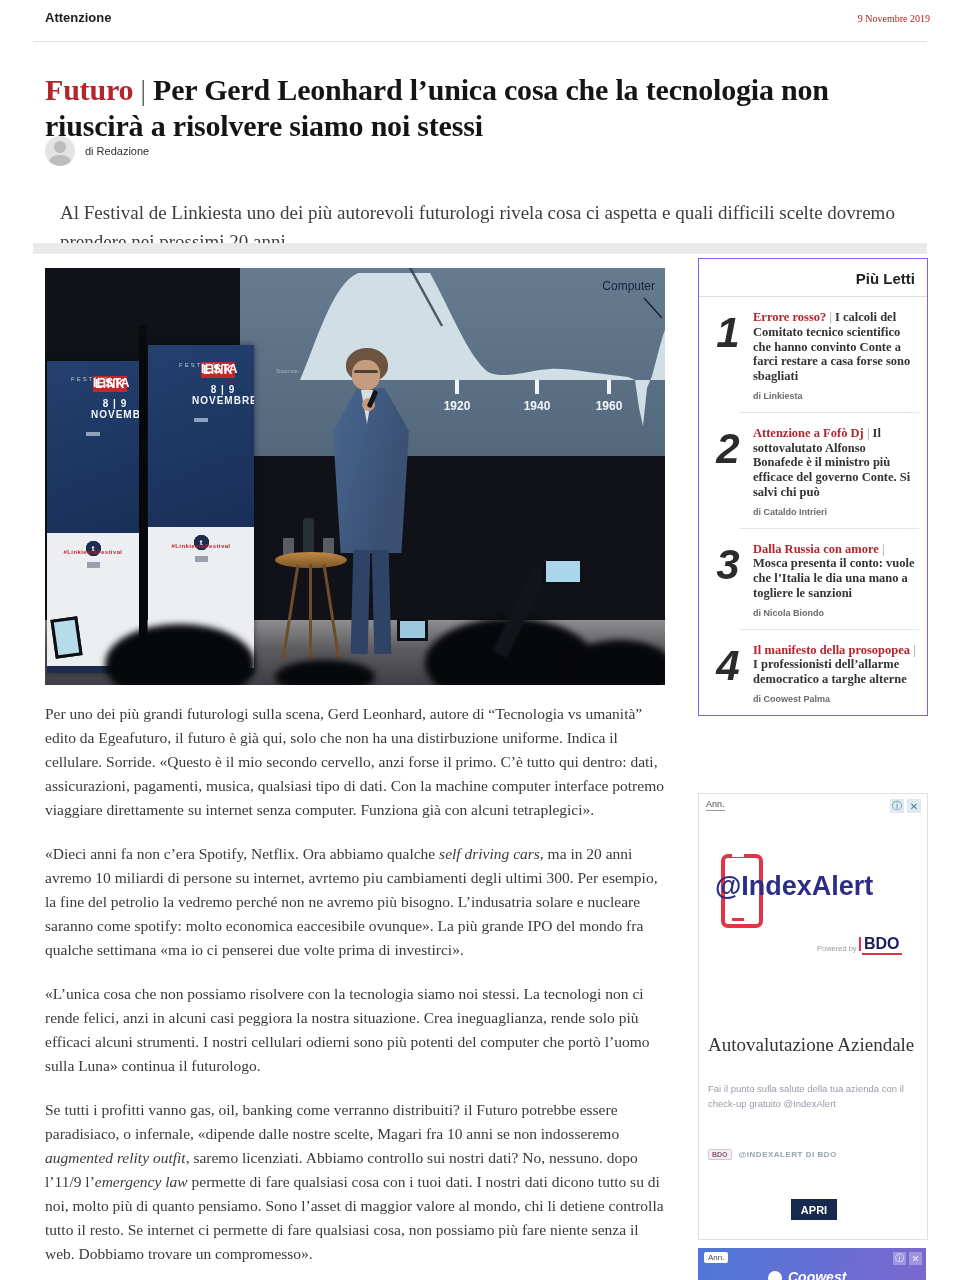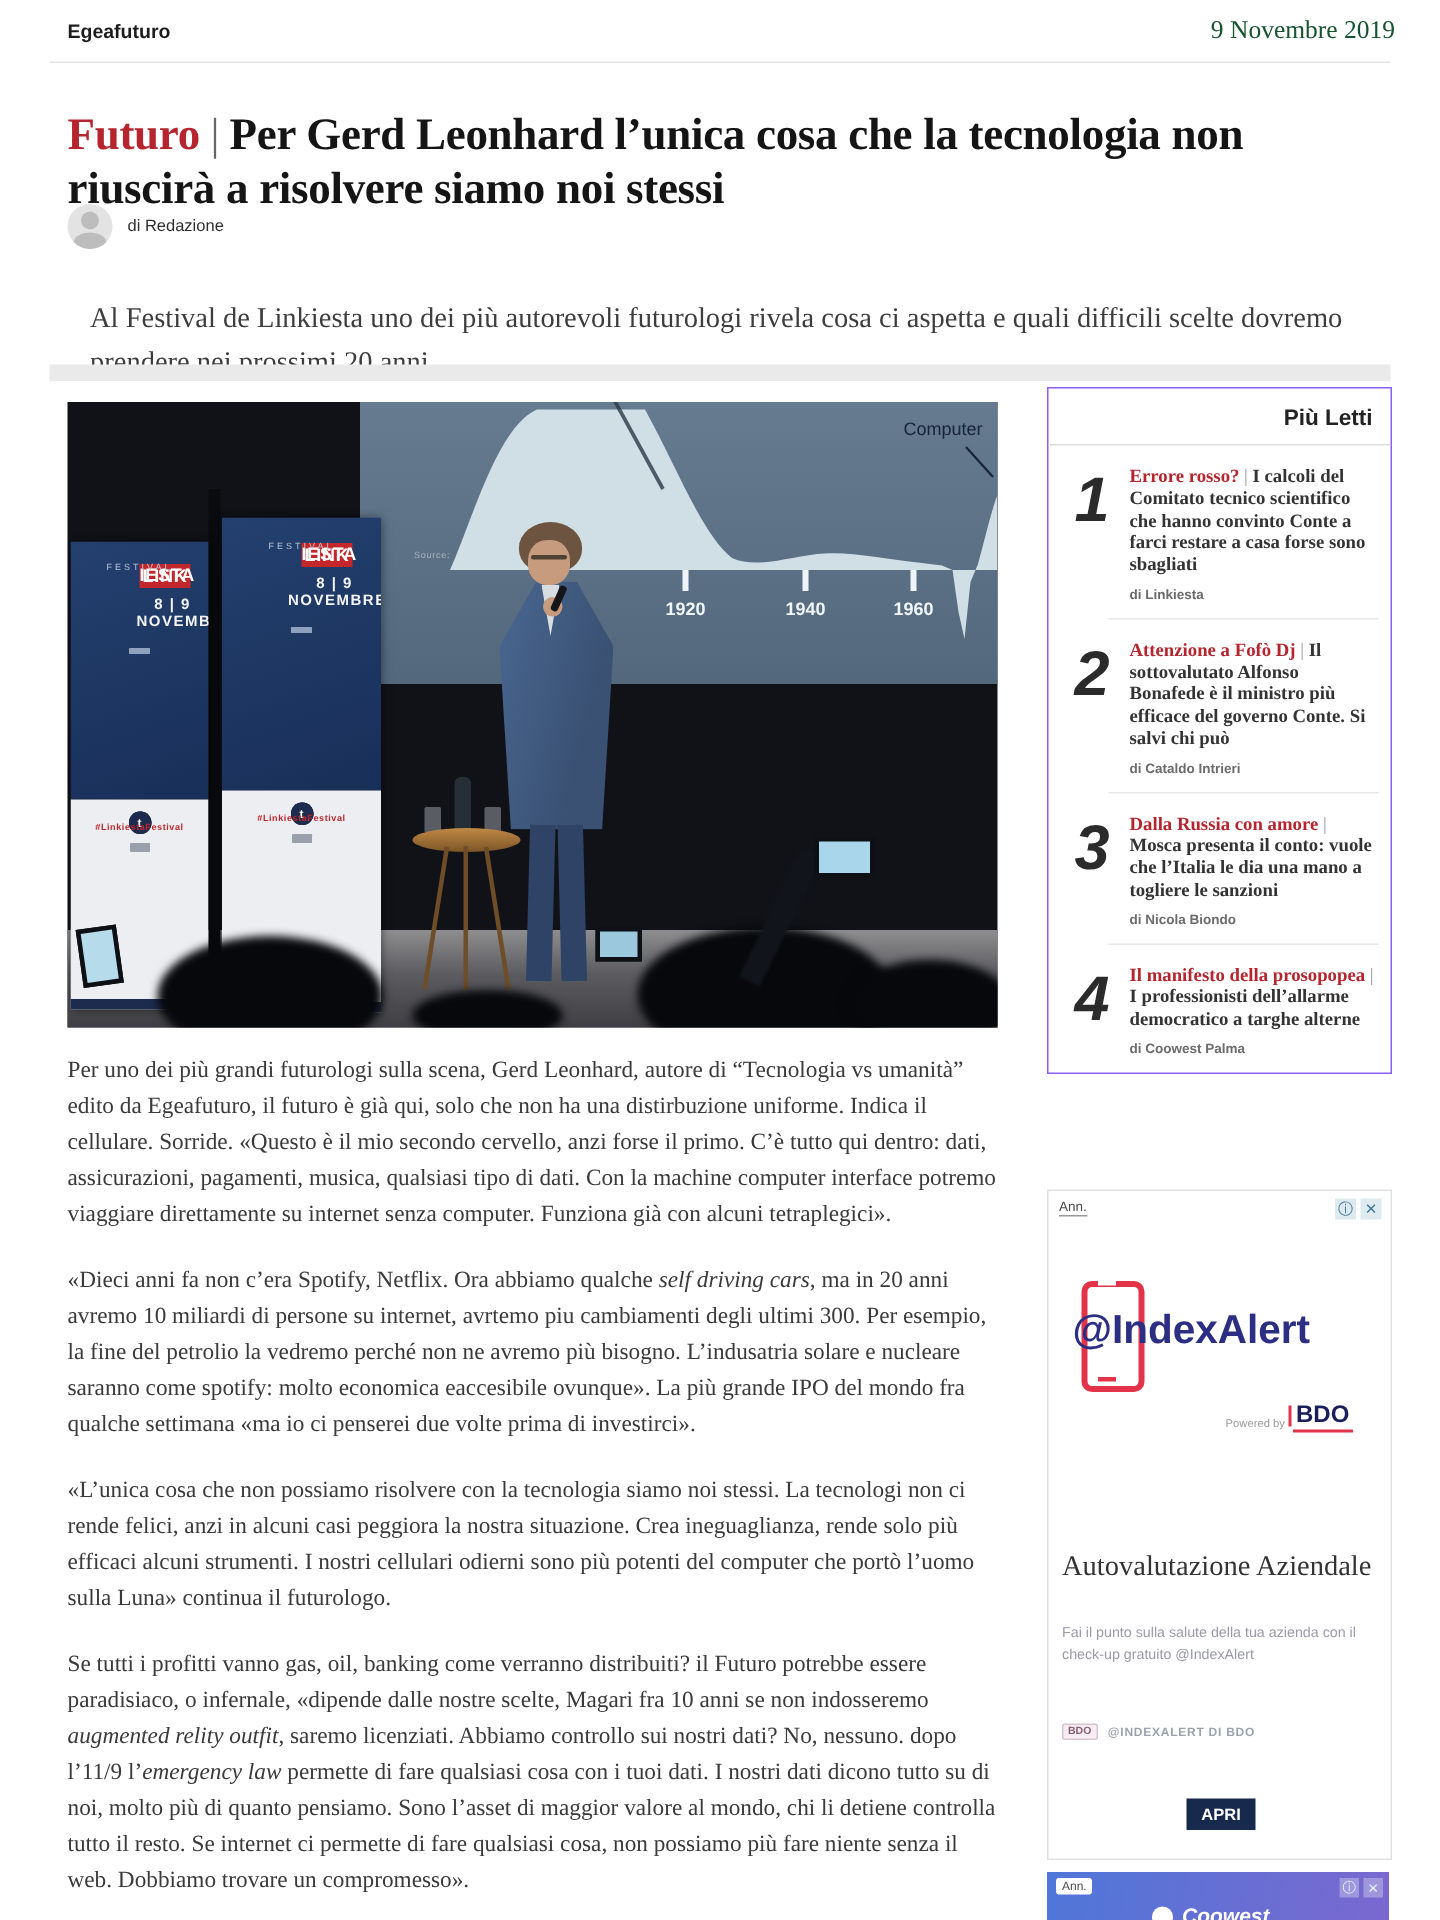--- a/index.html
+++ b/index.html
@@ -2,21 +2,21 @@
 <html><head>
 <meta charset="utf-8">
 <style>
   html,body{margin:0;padding:0;background:#fff;}
   .page{position:relative;width:960px;height:1280px;background:#fff;overflow:hidden;
         font-family:"Liberation Serif",serif;color:#333;}
   
   .topbar{position:absolute;left:45px;top:10px;width:885px;display:flex;
           justify-content:space-between;align-items:baseline;}
   .section-label{font-family:"Liberation Sans",sans-serif;font-weight:bold;font-size:13px;color:#1c1c1c;}
-  .date-label{font-size:17px;color:#14532d;}
+  .date-label{font-size:10px;color:#b91c1c;}
   .topline{position:absolute;left:33px;top:41px;width:894px;border-top:1px solid #e3e3e3;}
   
   .headline{position:absolute;left:45px;top:52px;width:880px;font-weight:bold;
             font-size:30px;line-height:1.2;color:#151515;letter-spacing:-.2px;}
   .kicker{color:#b6252e;}
   .hsep{color:#666;font-weight:normal;padding:0 7px;}
   
   .byline{position:absolute;left:45px;top:136px;display:flex;align-items:center;gap:10px;}
   .avatar{width:30px;height:30px;border-radius:50%;background:#e3e3e3;position:relative;overflow:hidden;}
   .avatar::before{content:"";position:absolute;left:9px;top:5px;width:12px;height:12px;border-radius:50%;background:#bdbdbd;}
@@ -139,21 +139,21 @@
   .ad2-mascot{left:70px;top:23px;width:14px;height:14px;border-radius:50%;background:#fff;}
   .ad2-brand{left:90px;top:21px;font-family:"Liberation Sans",sans-serif;font-weight:bold;font-style:italic;
              font-size:14px;color:#fff;}
 </style>
 </head>
 <body>
 
 <div class="page">
 
   <div class="topbar">
-    <span class="section-label">Egeafuturo</span>
+    <span class="section-label">Attenzione</span>
     <span class="date-label">9 Novembre 2019</span>
   </div>
   <div class="topline"></div>
 
   <h1 class="headline"><span class="kicker">Futuro</span><span class="hsep">|</span><span>Per Gerd Leonhard l’unica cosa che la tecnologia non riuscirà a risolvere siamo noi stessi</span></h1>
 
   <div class="byline">
     <span class="avatar"></span>
     <span class="byline-text">di Redazione</span>
   </div>

